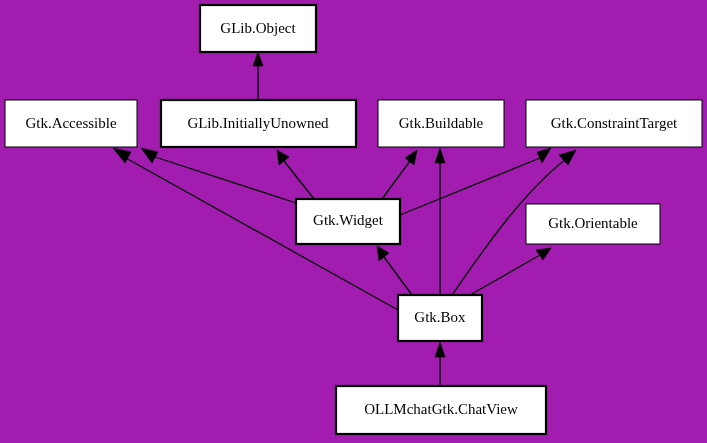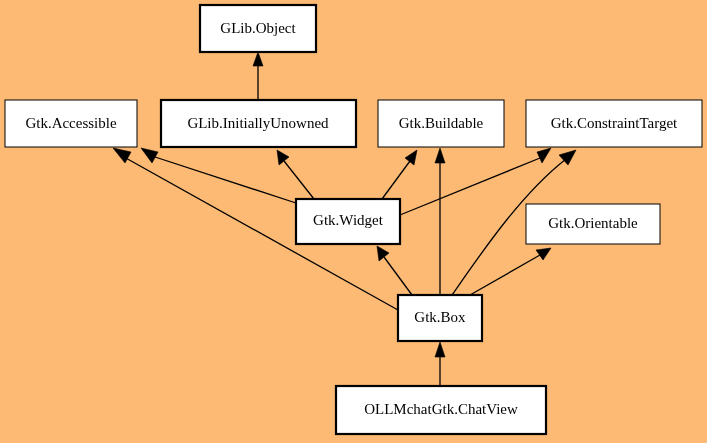--- a/index.html
+++ b/index.html
@@ -10,21 +10,21 @@
   body {
     width: 707px;
     height: 443px;
     font-family: "Liberation Serif", "DejaVu Serif", serif;
     overflow: hidden;
   }
   #diagram-canvas {
     position: relative;
     width: 707px;
     height: 443px;
-    background: #fdba74;
+    background: #a21caf;
   }
   #diagram-svg {
     position: absolute;
     top: 0;
     left: 0;
     width: 707px;
     height: 443px;
   }
   .node-rect {
     fill: #ffffff;

